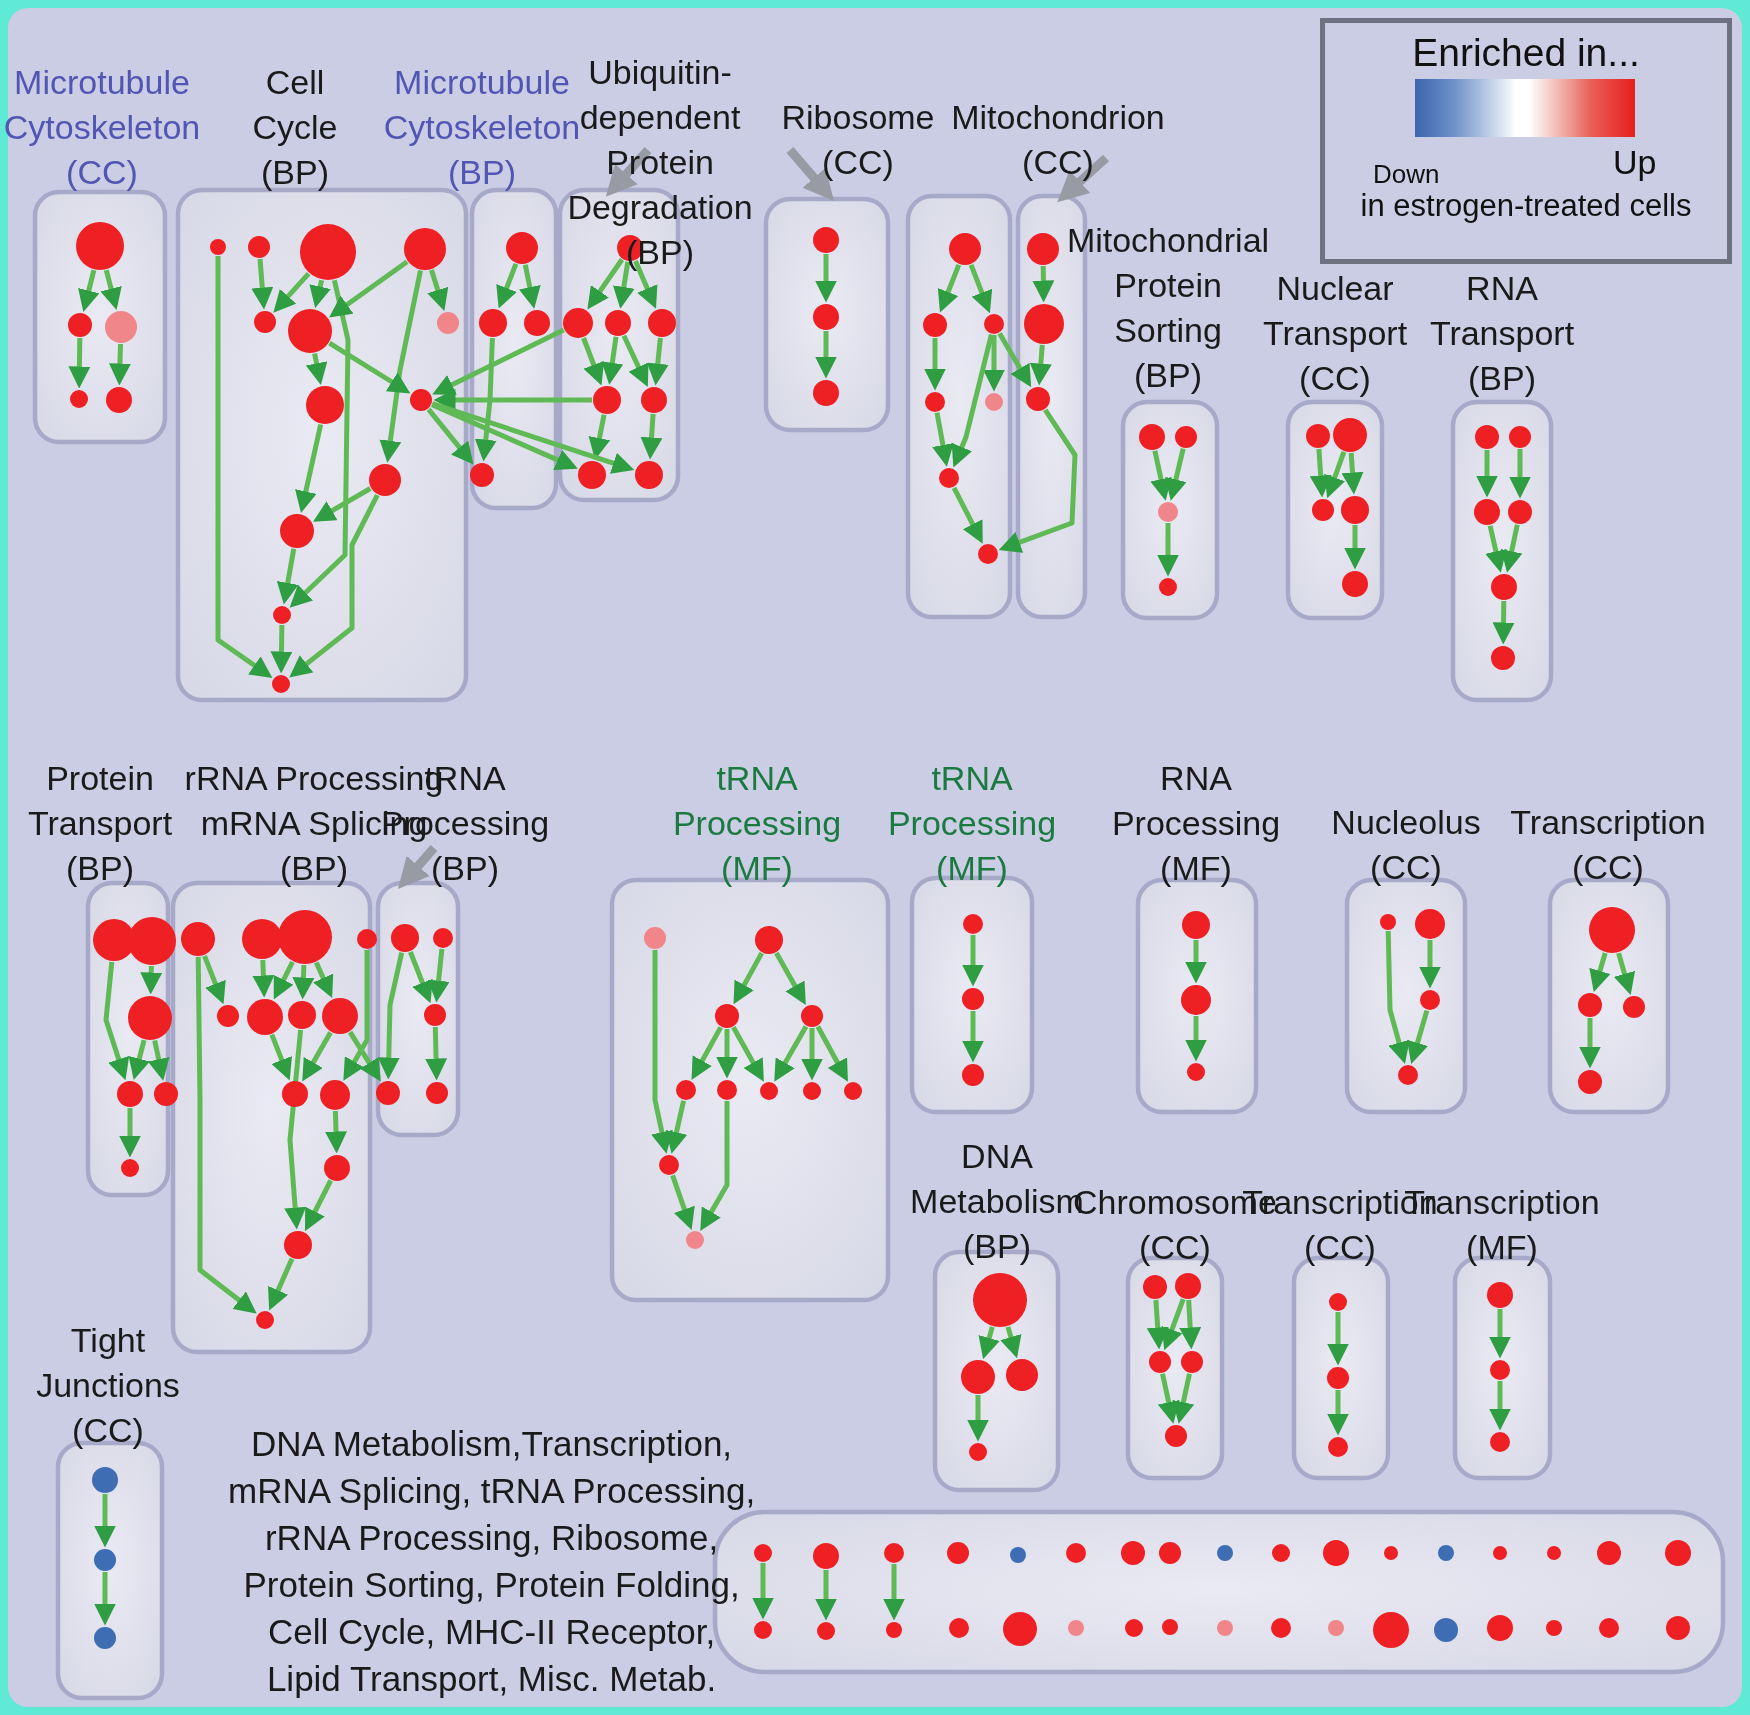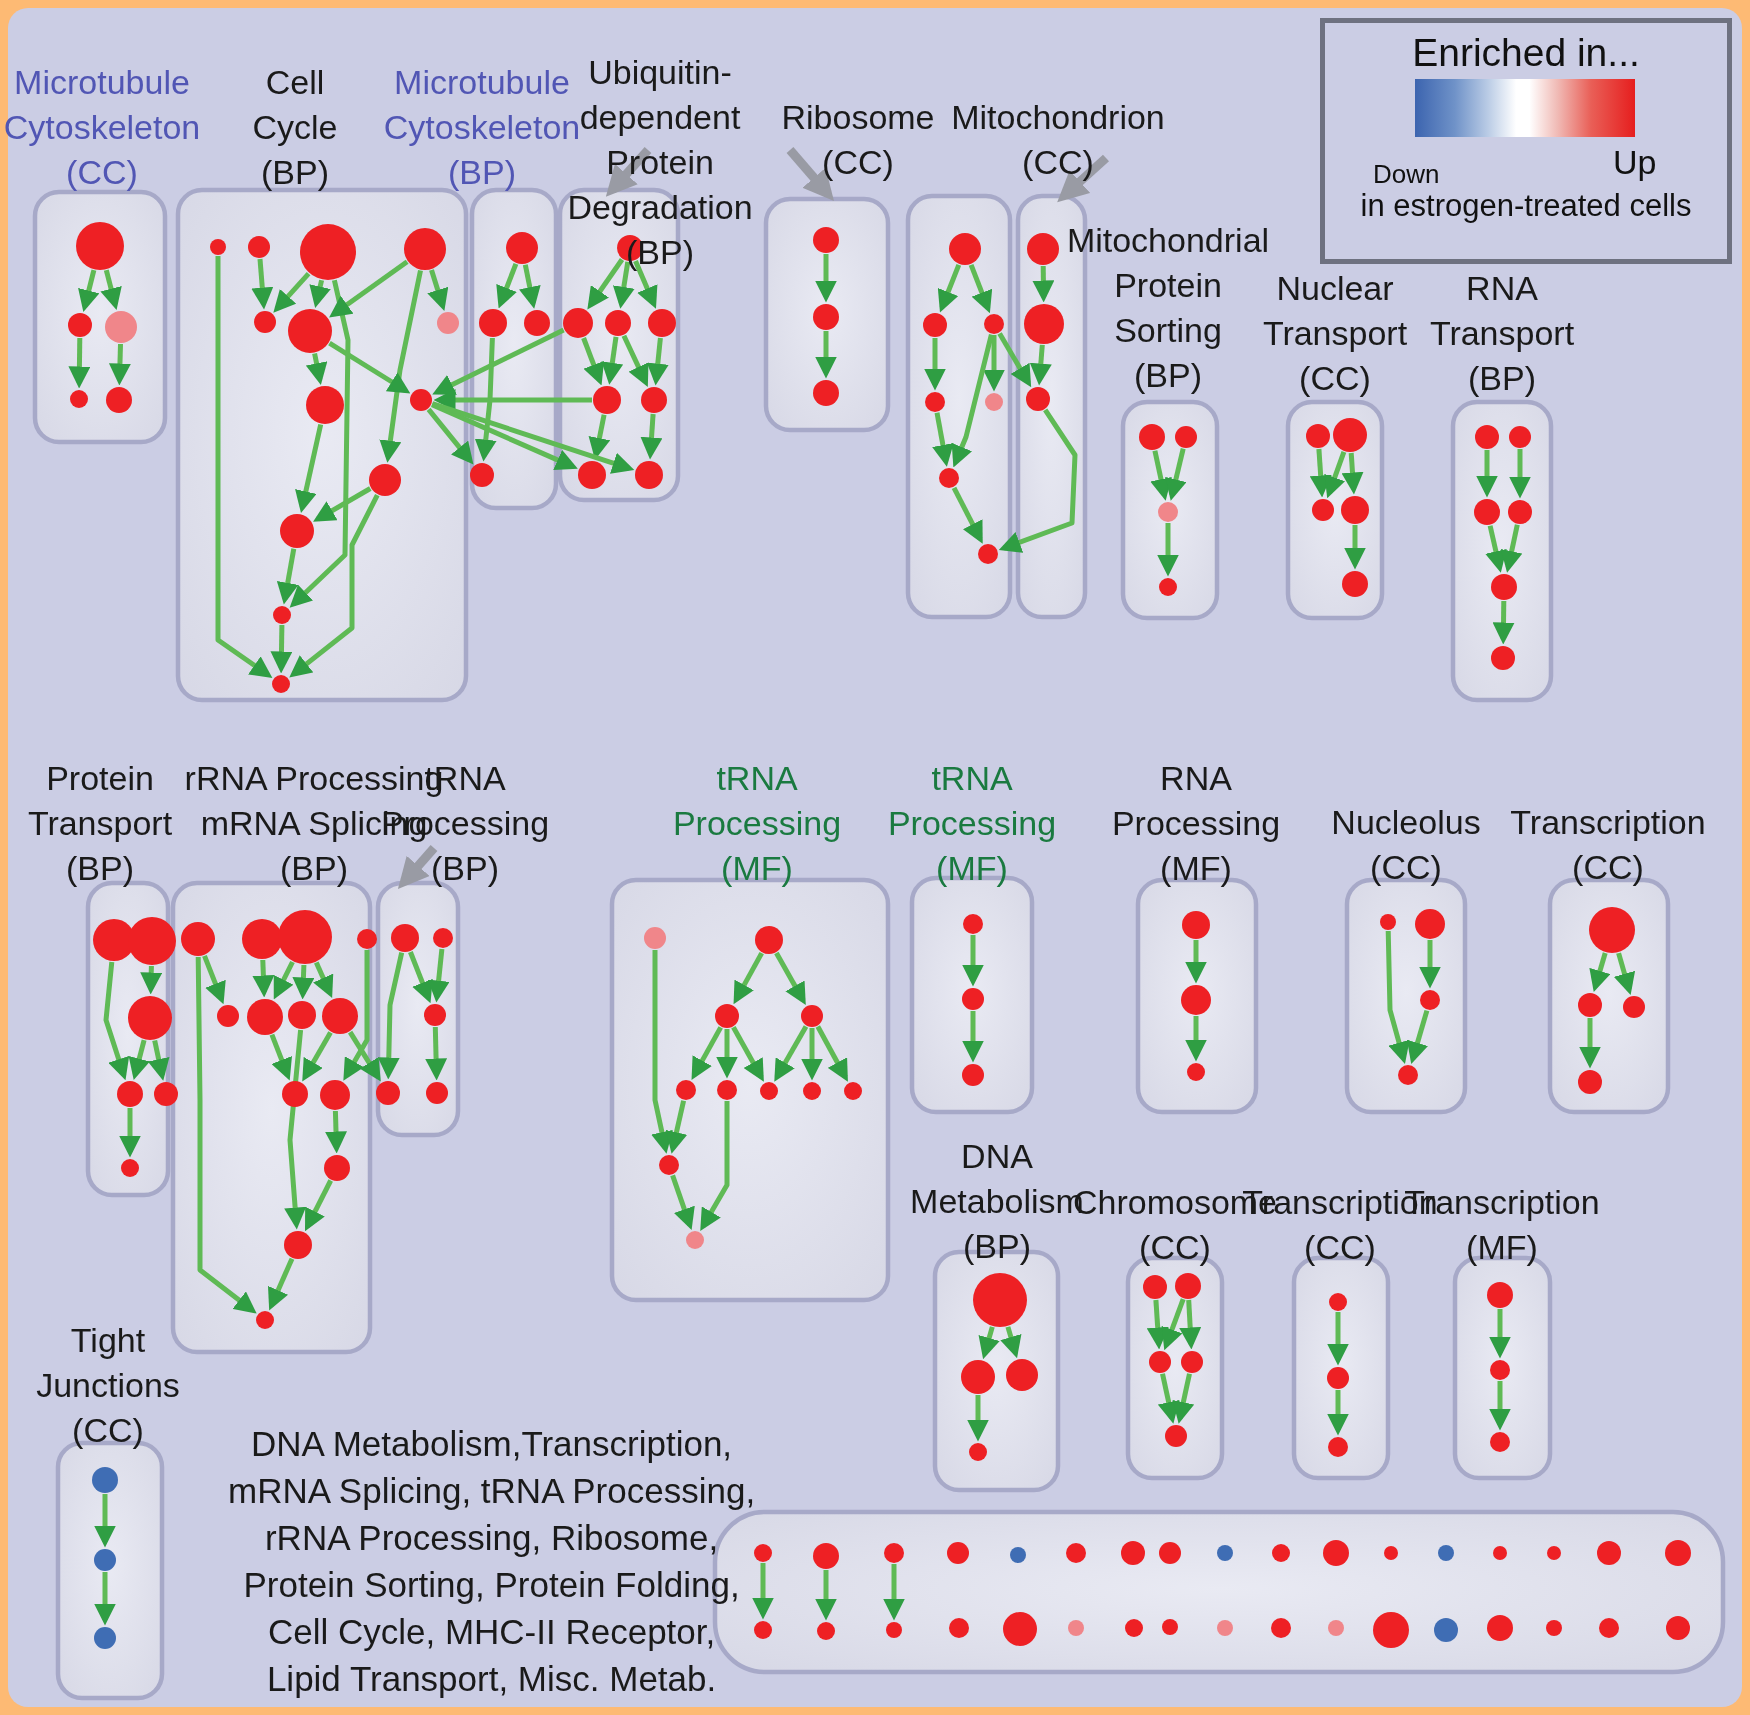--- a/index.html
+++ b/index.html
@@ -1,16 +1,16 @@
 <!DOCTYPE html>
 <html><head>
 <meta charset="utf-8">
 <style>
   html,body{margin:0;padding:0;background:#ffffff;}
-  #page{position:relative;width:1750px;height:1715px;background:#fdba74;overflow:hidden;
+  #page{position:relative;width:1750px;height:1715px;background:#5eead4;overflow:hidden;
         font-family:"Liberation Sans","DejaVu Sans",sans-serif;}
   #panel{position:absolute;left:8px;top:8px;width:1734px;height:1699px;
          background:#cbcde4;border-radius:20px;}
   #network-svg{position:absolute;left:0;top:0;}
   .cluster{fill:url(#boxgrad);stroke:#a7a9c8;stroke-width:4.5;}
   .gedge{fill:none;stroke:#5fba55;stroke-width:5;stroke-linejoin:round;}
   .garrow{fill:none;stroke:#999ba4;stroke-width:9;}
   #labels .label{position:absolute;white-space:pre-line;font-size:34px;line-height:45px;
                  text-align:center;transform:translateX(-50%);color:#1a1a1a;}
   #labels .label.left{transform:none;text-align:center;}

